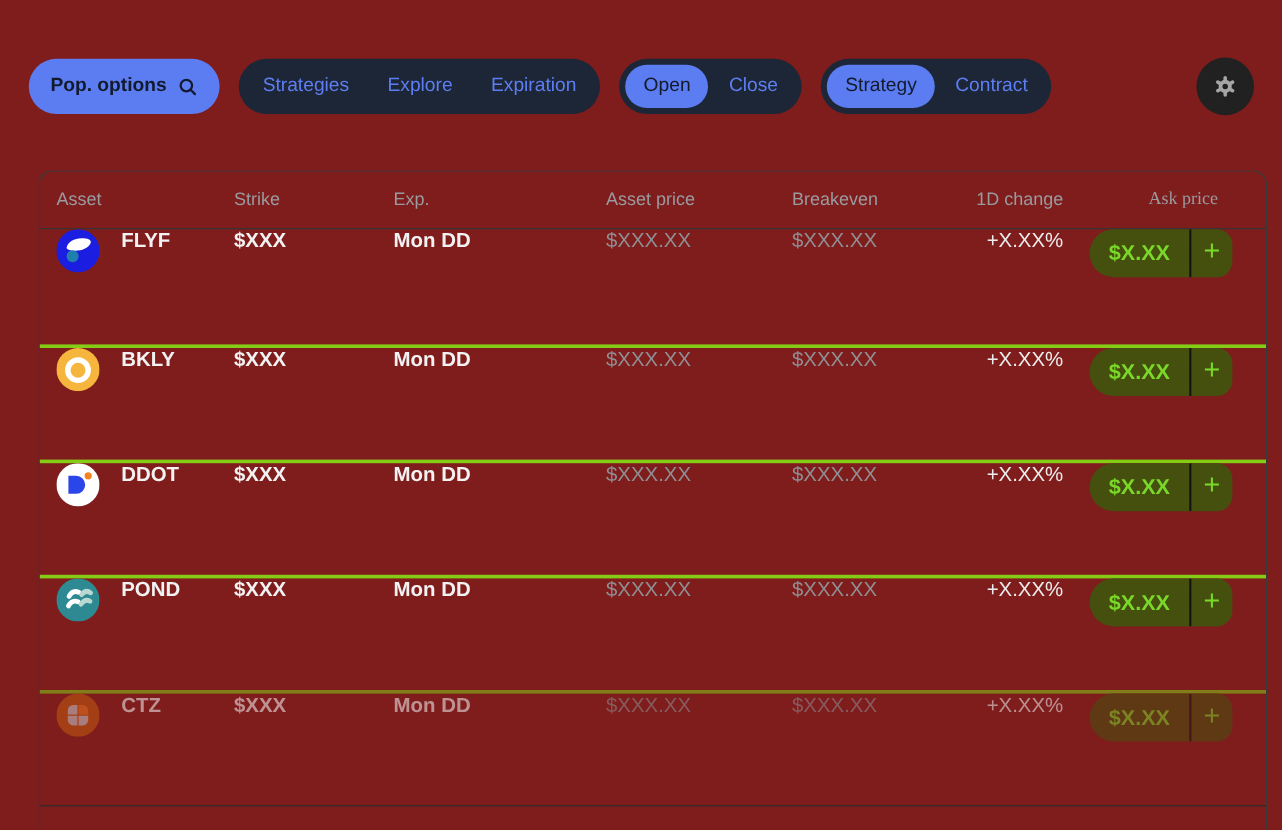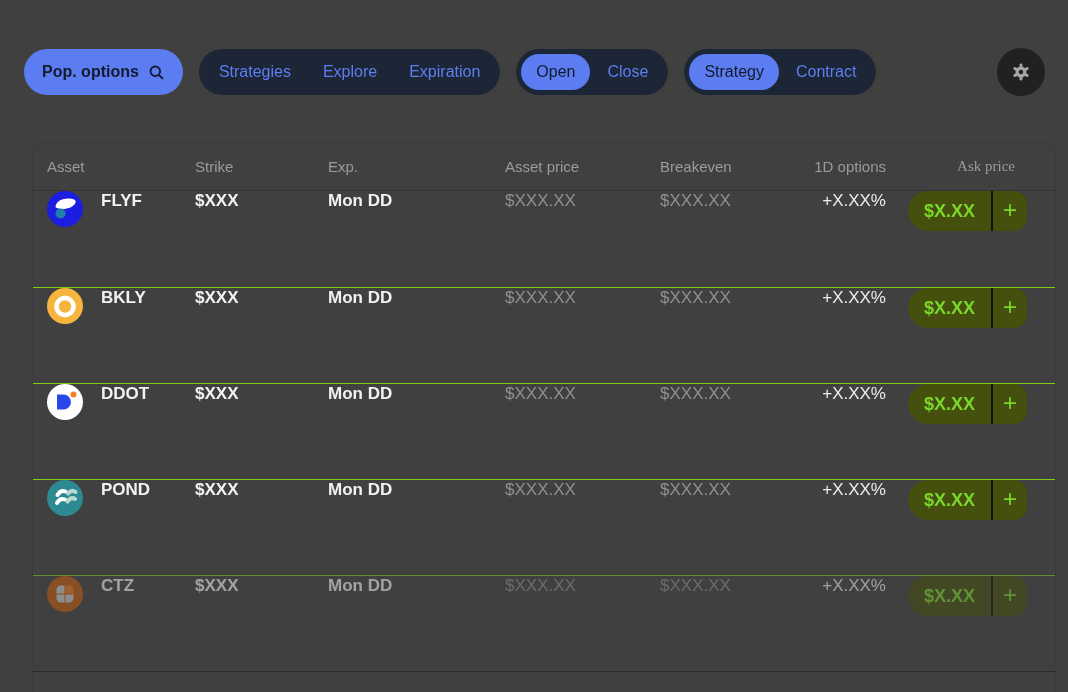--- a/index.html
+++ b/index.html
@@ -1,18 +1,18 @@
 <!DOCTYPE html>
 <html><head>
 <meta charset="utf-8">
 <style>
   * { margin:0; padding:0; box-sizing:border-box; }
   html,body { background:#0d0d0d; }
   body { font-family:"Liberation Sans","DejaVu Sans",sans-serif; }
-  .page { position:relative; width:1068px; height:692px; background:#404040; overflow:hidden; }
+  .page { position:relative; width:1068px; height:692px; background:#7f1d1d; overflow:hidden; }
 
   button { background:none; border:none; font:inherit; color:inherit; cursor:pointer; }
 
   
   .toolbar { position:absolute; left:24px; right:23px; top:48px; height:48px;
              display:flex; align-items:center; gap:16px; }
   .pop-pill { height:46px; border-radius:23px; background:#5c7cf2; color:#121a2d;
               font-size:16px; font-weight:700; padding:0 18px;
               display:flex; align-items:center; gap:9px; }
   .seg-group { height:46px; border-radius:23px; background:#1d2637;
@@ -27,21 +27,21 @@
   .table { position:absolute; left:32px; top:142px; width:1024px; height:550px;
            border:1px solid #3a3a3a; border-bottom:none; border-radius:12px 12px 0 0;
            overflow:hidden; --cols:148px 133px 177px 155px 140px 100px 1fr; }
   .thead { display:grid; grid-template-columns:var(--cols); height:48px;
            border-bottom:1px solid #343434; color:#9a9a9f; font-size:15px; }
   .th { display:flex; align-items:center; padding-left:14px; }
   .thead > :nth-child(6) { justify-content:flex-end; padding-left:0; }
   .thead > :nth-child(7) { justify-content:flex-end; padding-left:0; padding-right:40px;font-family:Liberation Serif, serif; }
 
   .row { display:grid; grid-template-columns:var(--cols); height:96px; }
-  .tbody .row + .row { border-top:1px solid #84cc16; }
+  .tbody .row + .row { border-top:3px solid #84cc16; }
   .row.dimmed { opacity:.55; }
   .cell { display:flex; align-items:flex-start; padding-left:14px; font-size:17px; }
   .row > :nth-child(6) { justify-content:flex-end; padding-left:0; color:#ececec; }
   .row > :nth-child(7) { justify-content:flex-end; padding-left:0; padding-right:28px; }
   .ticker { color:#f2f2f2; font-weight:700; }
   .strong { color:#f2f2f2; font-weight:700; }
   .muted { color:#8f8f94; }
   .asset-icon { width:36px; height:36px; margin-right:18px; display:flex; flex:none; }
 
   .ask-wrap { display:flex; height:40px; }
@@ -101,21 +101,21 @@
   </div>
 
   <div class="table">
 
     <div class="thead">
       <div class="th">Asset</div>
       <div class="th">Strike</div>
       <div class="th">Exp.</div>
       <div class="th">Asset price</div>
       <div class="th">Breakeven</div>
-      <div class="th">1D options</div>
+      <div class="th">1D change</div>
       <div class="th">Ask price</div>
     </div>
 
     <div class="tbody">
 
     <div class="row">
           <div class="cell">
             <span class="asset-icon">
               <svg width="36" height="36" viewBox="0 0 36 36">
                 <circle cx="18" cy="18" r="18" fill="#1b1de0"></circle>

